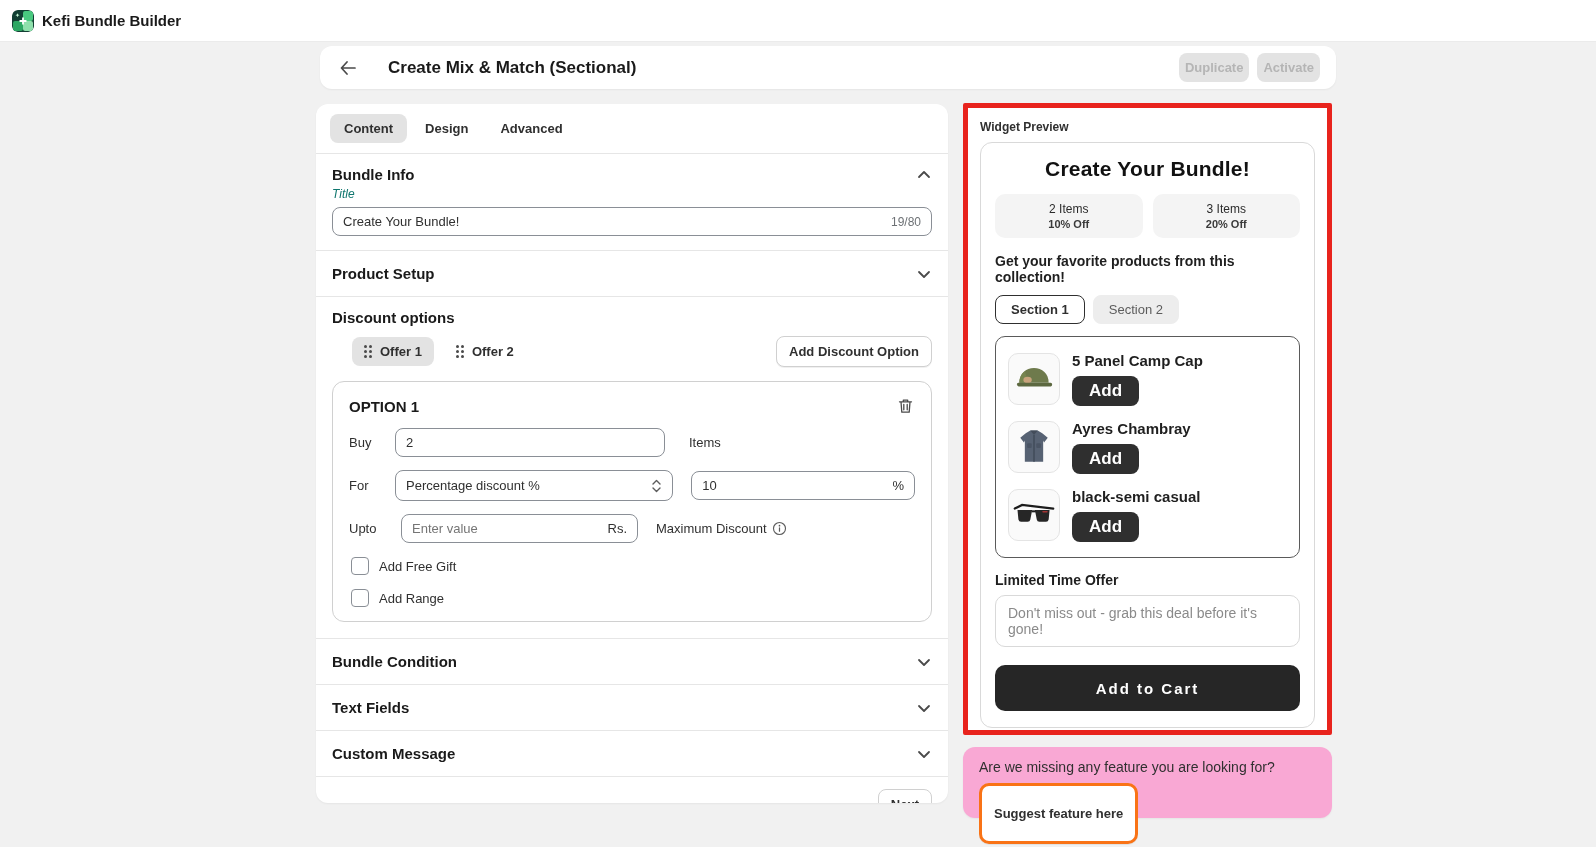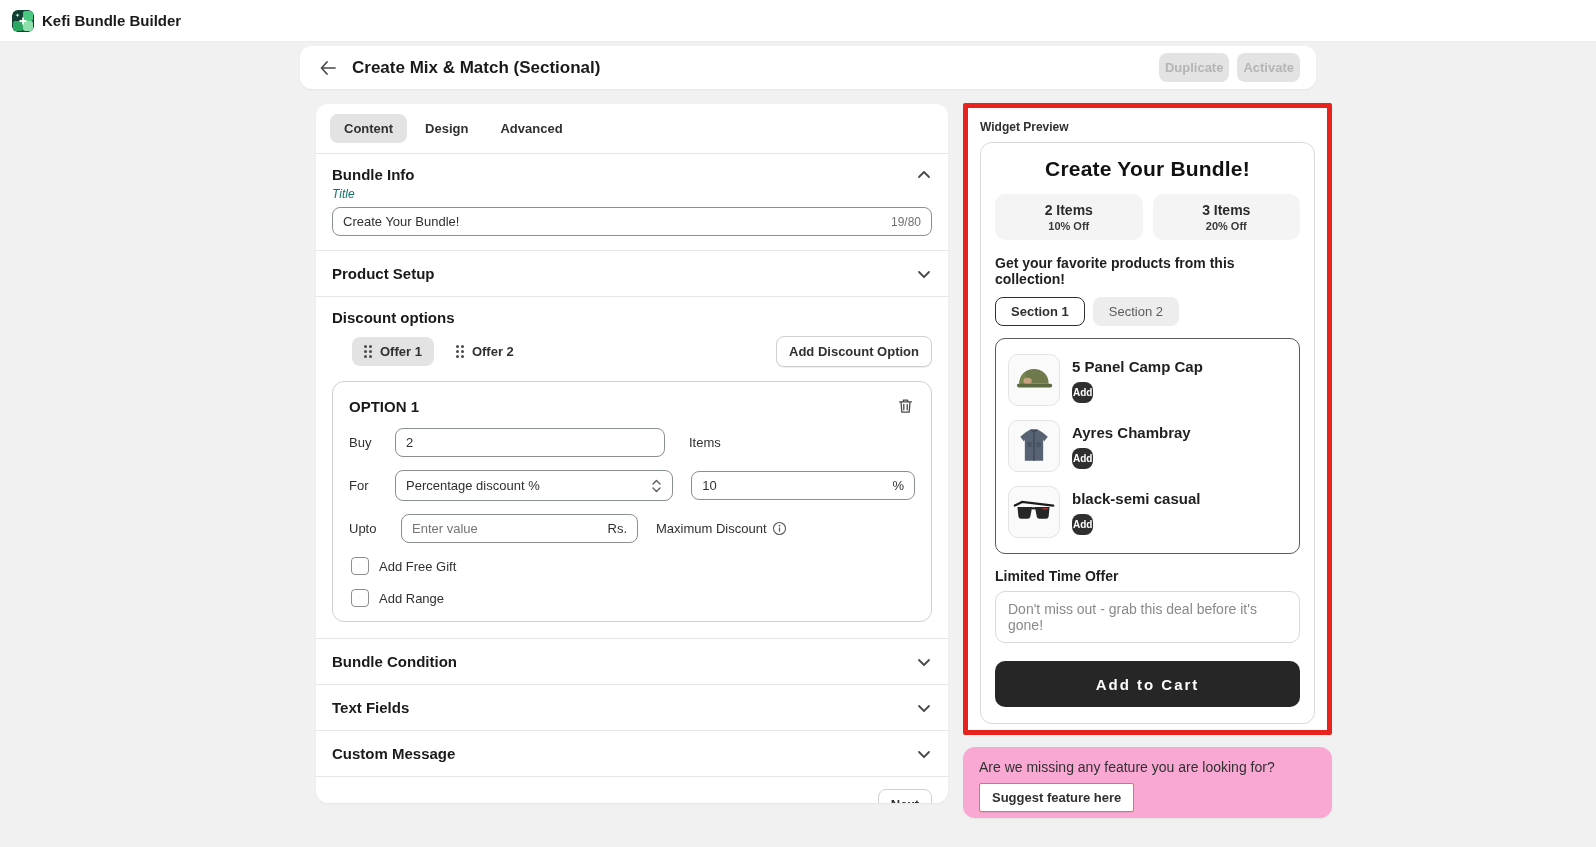--- a/index.html
+++ b/index.html
@@ -14,23 +14,23 @@
   
   .topbar{
     height:42px; background:#ffffff; border-bottom:1px solid #ebebeb;
     display:flex; align-items:center; gap:8px; padding:0 12px;
   }
   .logo{ width:22px; height:22px; border-radius:6px; overflow:hidden; display:inline-flex; }
   .app-name{ font-size:15px; font-weight:700; color:#1a1a1a; }
 
   
   .header-card{
-    position:absolute; left:300px; top:46px; width:1016px; height:43px;
+    position:absolute; left:320px; top:46px; width:1016px; height:43px;
     background:#fff; border-radius:12px; box-shadow:0 1px 2px rgba(0,0,0,.05);
-    display:flex; align-items:center; padding:0 16px; gap:12px;
+    display:flex; align-items:center; padding:0 16px; gap:28px;
   }
   .back-btn{ background:none; border:none; font-size:18px; color:#4a4a4a; cursor:pointer; line-height:1; padding:2px 4px; }
   .page-title{ font-size:17px; font-weight:700; color:#1a1a1a; }
   .header-actions{ margin-left:auto; display:flex; gap:8px; }
   .btn-disabled{
     background:#e3e3e3; color:#b5b5b5; border:none; border-radius:8px;
     font-family:inherit; font-size:13px; font-weight:600; padding:7px 6px;
   }
 
   
@@ -104,62 +104,62 @@
   .preview-outline{
     position:absolute; left:963px; top:103px; width:369px; height:632px;
     background:#fff; border:5px solid #e8231d; border-radius:2px;
     padding:10px 12px; overflow:hidden;
   }
   .preview-label{ font-size:12px; font-weight:700; color:#303030; margin:2px 0 8px; }
   .preview-card{ border:1px solid #d9d9d9; border-radius:12px; background:#fff; padding:14px 14px 16px; }
   .pv-title{ text-align:center; font-size:21px; font-weight:800; color:#111; letter-spacing:.2px; }
   .tiles{ display:flex; gap:10px; margin-top:13px; }
   .tile{ flex:1; background:#f4f4f4; border-radius:10px; padding:8px 4px; text-align:center; }
-  .tile-items{ font-size:14px; font-weight:700; color:#2b2b2b; }
+  .tile-items{ font-size:12px; font-weight:400; color:#2b2b2b; }
   .tile-off{ font-size:11px; font-weight:600; color:#3a3a3a; margin-top:2px; }
   .pv-subtitle{ margin-top:15px; font-size:14px; font-weight:700; color:#1f1f1f; }
   .pv-tabs{ display:flex; gap:8px; margin-top:10px; }
   .pv-tab{
     font-family:inherit; font-size:13px; padding:6px 15px; border-radius:8px; cursor:pointer;
   }
   .pv-tab.active{ background:#fff; border:1.5px solid #2f2f2f; color:#2f2f2f; font-weight:600; }
   .pv-tab.inactive{ background:#ededed; border:1.5px solid #ededed; color:#5c5c5c; font-weight:500; }
   .product-box{ margin-top:12px; border:1px solid #5a5a5a; border-radius:10px; padding:8px 12px; }
   .product-row{ display:flex; align-items:center; gap:12px; padding:7px 0; }
   .p-img{
     width:52px; height:52px; border:1px solid #e4e4e4; border-radius:10px; background:#fafafa;
     display:flex; align-items:center; justify-content:center; overflow:hidden; flex-shrink:0;
   }
   .p-info{ display:flex; flex-direction:column; gap:7px; }
   .p-name{ font-size:15px; font-weight:600; color:#1f1f1f; }
   .add-btn{
     align-self:flex-start; background:#2f2f2f; color:#fff; border:none; border-radius:8px;
-    font-family:inherit; font-size:10px; font-weight:700; padding:5px 1px; cursor:pointer;
+    font-family:inherit; font-size:17px; font-weight:700; padding:5px 17px; cursor:pointer;
   }
   .pv-offer-label{ margin-top:14px; font-size:14px; font-weight:700; color:#1f1f1f; }
   .pv-offer-input{
     margin-top:7px; width:100%; height:52px; border:1px solid #d9d9d9; border-radius:10px;
     padding:9px 12px; font-family:inherit; font-size:14px; color:#303030; resize:none; outline:none;
   }
   .pv-offer-input::placeholder{ color:#8a8a8a; }
   .cart-btn{
     margin-top:14px; width:100%; height:46px; background:#262626; color:#fff; border:none;
     border-radius:10px; font-family:inherit; font-size:15px; font-weight:700; letter-spacing:2px; cursor:pointer;
   }
 
   .feature-card{
     position:absolute; left:963px; top:747px; width:369px; height:71px;
     background:#f9a8d4; border-radius:12px; box-shadow:0 1px 2px rgba(0,0,0,.05);
     padding:12px 16px;
   }
   .feature-q{ font-size:14px; color:#303030; }
   .feature-btn{
-    margin-top:8px; background:#fff; border:1px solid #f97316; border-radius:2px;
+    margin-top:8px; background:#fff; border:3px solid #f97316; border-radius:10px;
     box-shadow:0 1px 0 rgba(0,0,0,.06); font-family:inherit; font-size:13px; font-weight:700;
-    color:#303030; padding:6px 12px; cursor:pointer;
+    color:#303030; padding:20px 12px; cursor:pointer;
   }
   svg{ display:block; }
 </style>
 </head>
 <body>
 
 <header class="topbar">
   <span class="logo">
     <svg width="22" height="22" viewBox="0 0 22 22">
       <rect width="22" height="22" rx="5" fill="#123f33"></rect>

